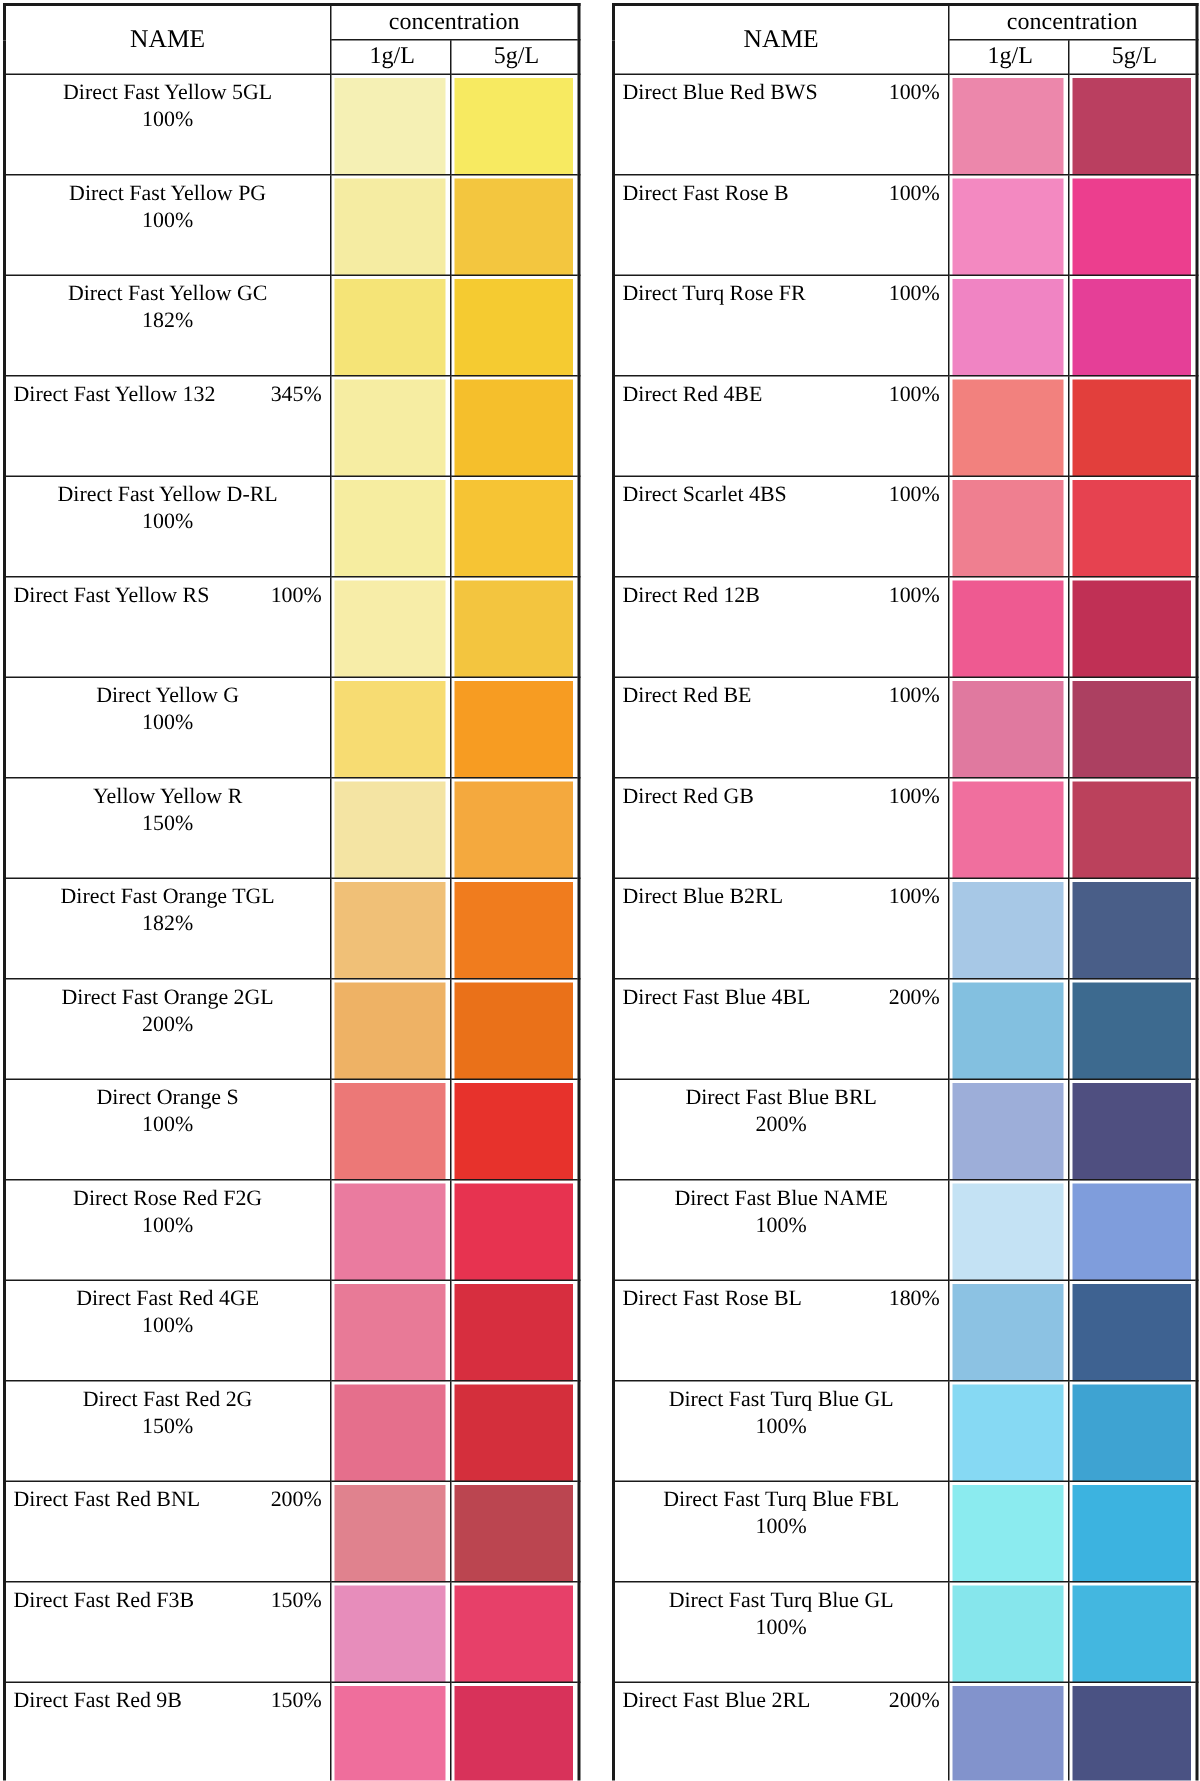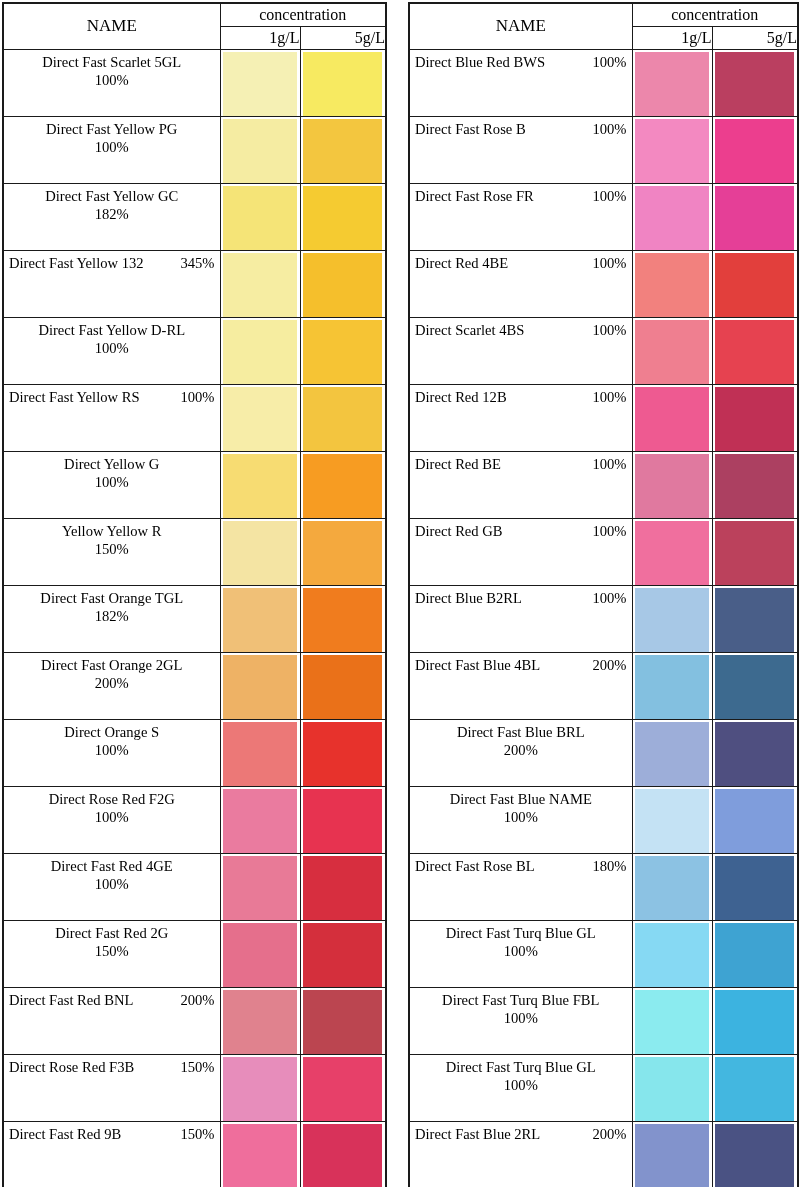--- a/index.html
+++ b/index.html
@@ -60,21 +60,21 @@
   th.conc-head {
     font-weight: normal;
     font-size: 16px;
     text-align: center;
     height: 22px;
     line-height: 22px;
   }
   th.conc-sub {
     font-weight: normal;
     font-size: 16px;
-    text-align: right;
+    text-align: center;
     height: 22px;
     line-height: 22px;
     padding-left: 3px;
   }
 
   tr.data-row { height: 67px; }
 
   td.name-cell {
     font-size: 14.6px;
     line-height: 1.25;
@@ -127,21 +127,21 @@
           <th class="conc-head" colspan="2">concentration</th>
         </tr>
         <tr>
           <th class="conc-sub">1g/L</th>
           <th class="conc-sub">5g/L</th>
         </tr>
       </thead>
       <tbody>
           <tr class="data-row">
             <td class="name-cell">
-              <span class="stacked">Direct Fast Scarlet 5GL</span>
+              <span class="stacked">Direct Fast Yellow 5GL</span>
               <span class="stacked pct">100%</span>
             </td>
             <td class="swatch-cell">
               <div class="sw-pad">
                 <div class="swatch" style="background: rgb(245, 240, 180);"></div>
               </div>
             </td>
             <td class="swatch-cell">
               <div class="sw-pad">
                 <div class="swatch" style="background: rgb(247, 234, 97);"></div>
@@ -374,21 +374,21 @@
             </td>
             <td class="swatch-cell">
               <div class="sw-pad">
                 <div class="swatch" style="background: rgb(187, 69, 80);"></div>
               </div>
             </td>
           </tr>
           <tr class="data-row">
             <td class="name-cell">
               <div class="row-inline">
-                <span>Direct Rose Red F3B</span>
+                <span>Direct Fast Red F3B</span>
                 <span class="pct">150%</span>
               </div>
             </td>
             <td class="swatch-cell">
               <div class="sw-pad">
                 <div class="swatch" style="background: rgb(231, 141, 187);"></div>
               </div>
             </td>
             <td class="swatch-cell">
               <div class="sw-pad">
@@ -466,21 +466,21 @@
             </td>
             <td class="swatch-cell">
               <div class="sw-pad">
                 <div class="swatch" style="background: rgb(236, 62, 142);"></div>
               </div>
             </td>
           </tr>
           <tr class="data-row">
             <td class="name-cell">
               <div class="row-inline">
-                <span>Direct Fast Rose FR</span>
+                <span>Direct Turq Rose FR</span>
                 <span class="pct">100%</span>
               </div>
             </td>
             <td class="swatch-cell">
               <div class="sw-pad">
                 <div class="swatch" style="background: rgb(240, 132, 195);"></div>
               </div>
             </td>
             <td class="swatch-cell">
               <div class="sw-pad">

